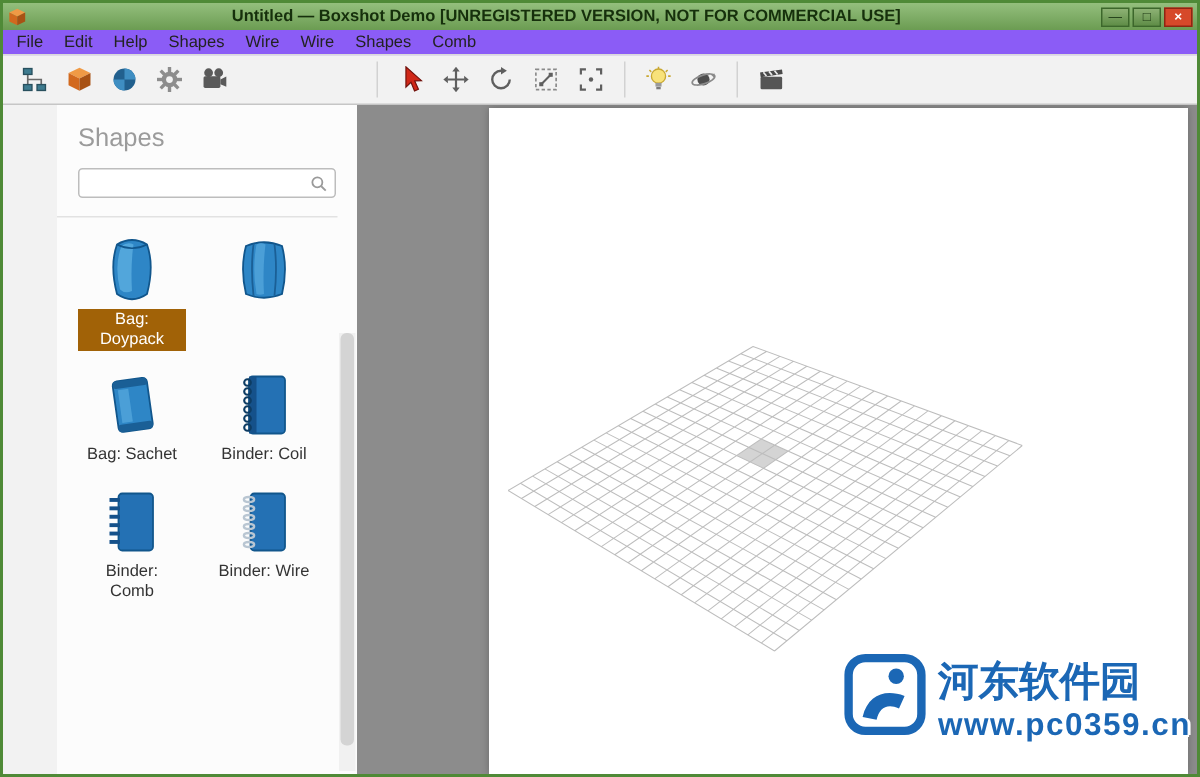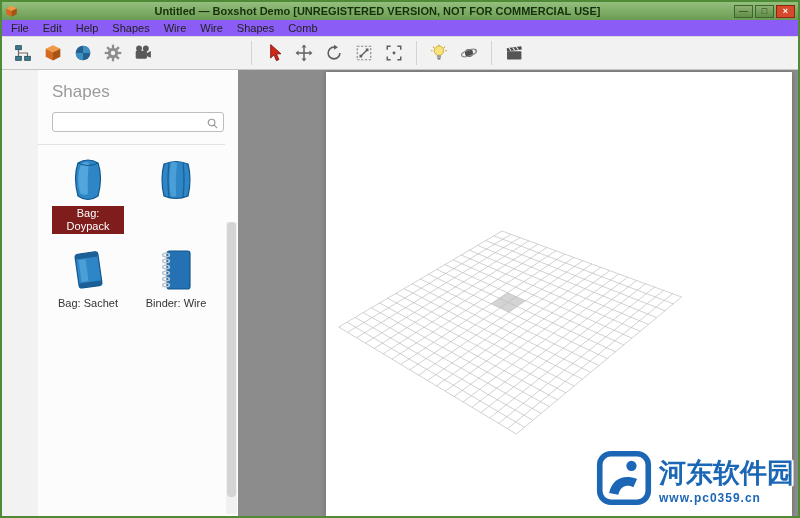--- a/index.html
+++ b/index.html
@@ -42,37 +42,37 @@
   .search-wrap input { width:100%; height:20px; border:1px solid #bdbdbd; border-radius:3px;
                        padding:0 22px 0 6px; font-size:11px; background:#fff; outline:none; }
   .search-icon { position:absolute; right:5px; top:4px; }
   .divider { margin-top:12px; margin-right:13px; height:1px; background:#e2e2e2; }
   .items { padding:12px 20px 0 8px; display:grid; grid-template-columns:1fr 1fr;
            row-gap:13px; column-gap:4px; }
   .cell { display:flex; flex-direction:column; align-items:center; cursor:default; }
   .cell .sicon { height:46px; display:flex; align-items:flex-end; }
   .cell .slabel { margin-top:3px; font-size:11px; color:#333; text-align:center;
                   line-height:1.2; padding:1px 4px; max-width:72px; }
-  .cell.selected .slabel { background:#7f1d1d; color:#fff; }
+  .cell.selected .slabel { background:#a16207; color:#fff; }
   .vscroll { position:absolute; right:1px; top:152px; bottom:2px; width:11px; background:#f1f1f1; }
   .vscroll .thumb { position:absolute; top:0; left:1px; width:9px; height:275px;
                     background:#d4d4d4; border-radius:4px; }
 
   
   .viewport { position:absolute; left:200px; right:0; top:0; bottom:0; background:#8c8c8c; }
   .canvas { position:absolute; left:88px; top:2px; width:466px; bottom:0; background:#ffffff;
             box-shadow:0 0 5px rgba(0,0,0,0.25); }
   .grid-svg { position:absolute; left:0; top:0; width:100%; height:100%; pointer-events:none; }
 
   
-  .watermark { position:absolute; right:4px; bottom:6px; display:flex; align-items:center; gap:7px; }
+  .watermark { position:absolute; right:4px; bottom:20px; display:flex; align-items:center; gap:7px; }
   .wm-text { display:flex; flex-direction:column; align-items:flex-start; }
   .wm-line1 { font-size:27px; font-weight:bold; color:#1b67b5;
               text-shadow:-2px 0 #fff,2px 0 #fff,0 -2px #fff,0 2px #fff,-1px -1px #fff,1px 1px #fff,-1px 1px #fff,1px -1px #fff; }
-  .wm-line2 { font-size:12px; font-weight:bold; color:#1b67b5; letter-spacing:1px;
+  .wm-line2 { font-size:21px; font-weight:bold; color:#1b67b5; letter-spacing:1px;
               text-shadow:-2px 0 #fff,2px 0 #fff,0 -2px #fff,0 2px #fff,-1px -1px #fff,1px 1px #fff,-1px 1px #fff,1px -1px #fff; }
 </style>
 </head>
 <body>
 
 <div class="window">
 
   <div class="titlebar">
     <span class="title-icon">
       <svg viewBox="0 0 16 16" width="13" height="13">
@@ -270,20 +270,53 @@
                   <rect x="9" y="35" width="23" height="5" rx="2" fill="#1a5f96"></rect>
                   <rect x="12" y="12" width="7" height="22" fill="#5fb0e2" opacity="0.6"></rect>
                 </g>
               </svg>
             </div>
             <div class="slabel">Bag: Sachet</div>
           </div>
           <div class="cell">
             <div class="sicon">
               <svg viewBox="0 0 40 46" width="40" height="46">
+                <rect x="10" y="4" width="24" height="38" rx="2.5" fill="#2471b4" stroke="#11568c" stroke-width="1.2"></rect>
+                <rect x="10" y="4" width="5" height="38" fill="#15518a"></rect>
+                <g fill="none" stroke="#0d3c63" stroke-width="1.4">
+                  <circle cx="9" cy="8" r="2.2"></circle>
+                  <circle cx="9" cy="14" r="2.2"></circle>
+                  <circle cx="9" cy="20" r="2.2"></circle>
+                  <circle cx="9" cy="26" r="2.2"></circle>
+                  <circle cx="9" cy="32" r="2.2"></circle>
+                  <circle cx="9" cy="38" r="2.2"></circle>
+                </g>
+              </svg>
+            </div>
+            <div class="slabel">Binder: Coil</div>
+          </div>
+          <div class="cell">
+            <div class="sicon">
+              <svg viewBox="0 0 40 46" width="40" height="46">
+                <rect x="11" y="4" width="23" height="38" rx="2.5" fill="#2471b4" stroke="#11568c" stroke-width="1.2"></rect>
+                <g fill="#15518a">
+                  <rect x="5" y="7" width="7" height="2.6"></rect>
+                  <rect x="5" y="12.6" width="7" height="2.6"></rect>
+                  <rect x="5" y="18.2" width="7" height="2.6"></rect>
+                  <rect x="5" y="23.8" width="7" height="2.6"></rect>
+                  <rect x="5" y="29.4" width="7" height="2.6"></rect>
+                  <rect x="5" y="35" width="7" height="2.6"></rect>
+                </g>
+              </svg>
+            </div>
+            <div class="slabel">Binder: Comb</div>
+          </div>
+          <div class="cell">
+            <div class="sicon">
+              <svg viewBox="0 0 40 46" width="40" height="46">
                 <rect x="11" y="4" width="23" height="38" rx="2.5" fill="#2471b4" stroke="#11568c" stroke-width="1.2"></rect>
                 <g fill="none" stroke="#b9c6d2" stroke-width="1.6">
                   <ellipse cx="10" cy="8" rx="3.4" ry="1.7"></ellipse>
                   <ellipse cx="10" cy="14" rx="3.4" ry="1.7"></ellipse>
                   <ellipse cx="10" cy="20" rx="3.4" ry="1.7"></ellipse>
                   <ellipse cx="10" cy="26" rx="3.4" ry="1.7"></ellipse>
                   <ellipse cx="10" cy="32" rx="3.4" ry="1.7"></ellipse>
                   <ellipse cx="10" cy="38" rx="3.4" ry="1.7"></ellipse>
                 </g>
               </svg>

